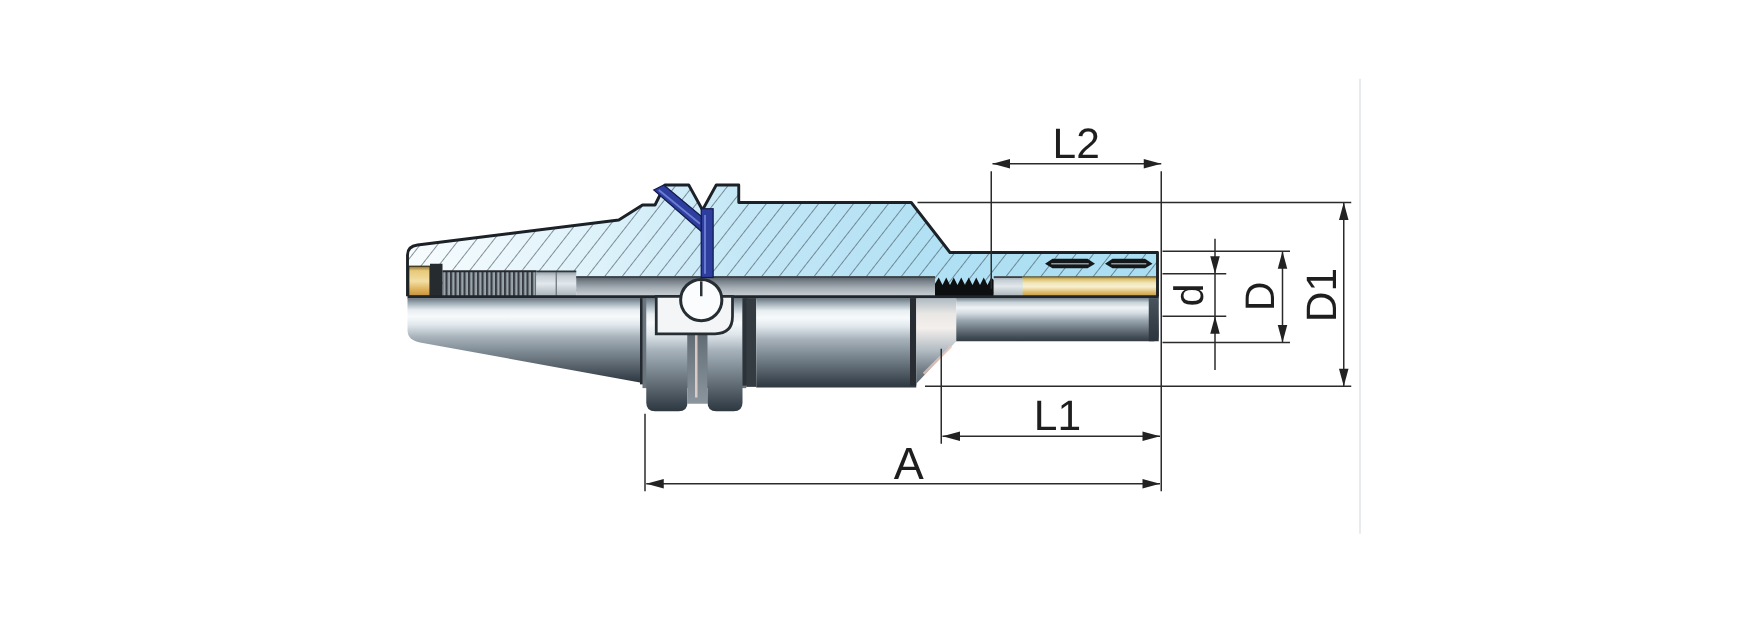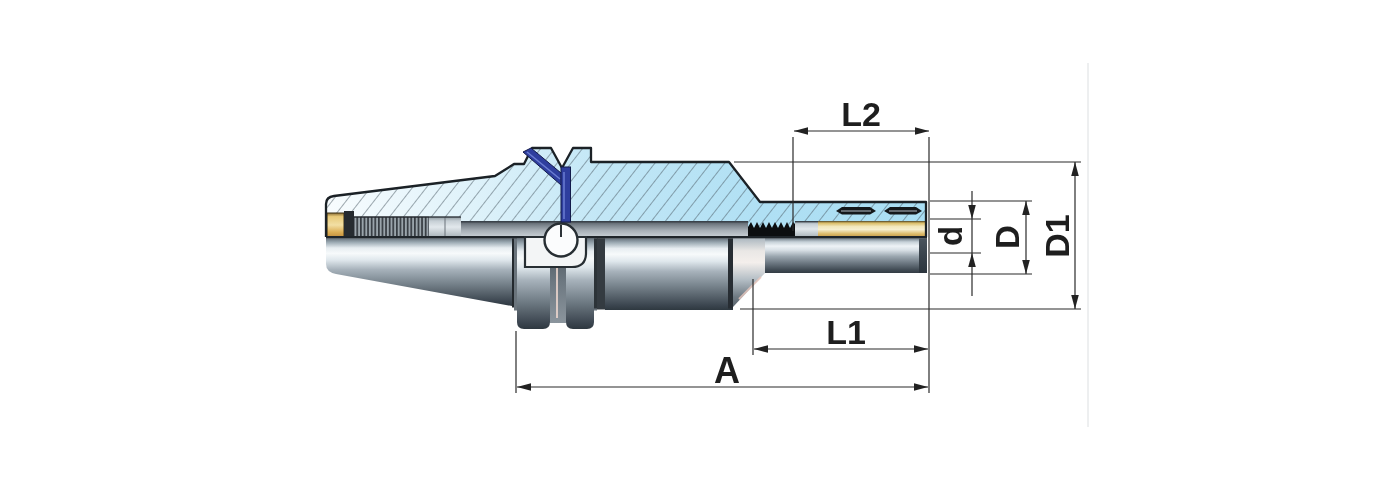--- a/index.html
+++ b/index.html
@@ -1,17 +1,17 @@
 <!DOCTYPE html>
 <html><head>
 <meta charset="utf-8">
 <style>
   html,body{margin:0;padding:0;background:#ffffff;}
   .canvas{position:relative;width:1400px;height:500px;background:#ffffff;overflow:hidden;
-          font-family:"Liberation Sans", sans-serif;font-weight:bold;}
+          font-family:"Liberation Sans", sans-serif;}
   svg{display:block;}
   text.dim{font-family:"Liberation Sans", sans-serif;fill:#1e1e1e;}
 </style>
 </head>
 <body>
 
 <div class="canvas">
 <svg width="1400" height="500" viewBox="0 0 1400 500">
   <defs>
     <pattern id="hatch" width="11" height="11" patternUnits="userSpaceOnUse" patternTransform="rotate(-52)">

